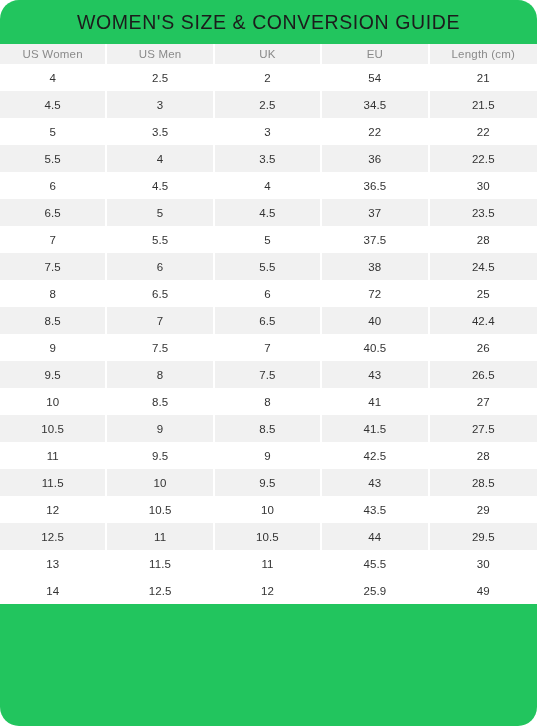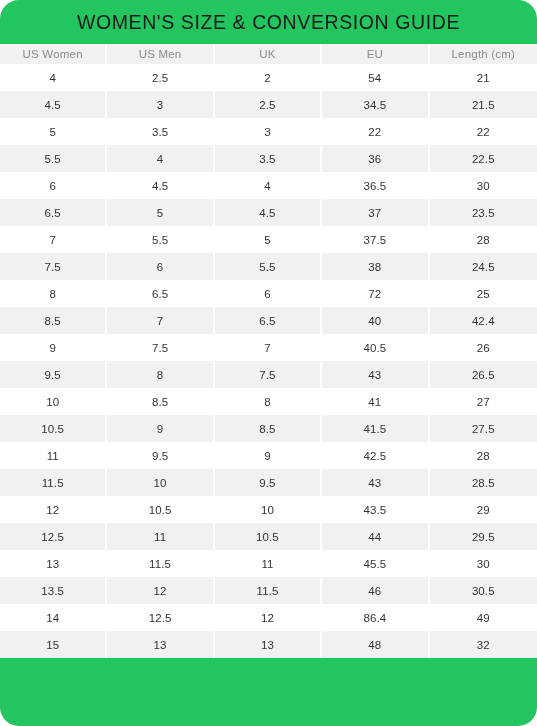--- a/index.html
+++ b/index.html
@@ -224,37 +224,23 @@
           <td>44</td>
           <td>29.5</td>
         </tr>
         <tr>
           <td>13</td>
           <td>11.5</td>
           <td>11</td>
           <td>45.5</td>
           <td>30</td>
         </tr>
-        <tr class="shaded">
-          <td>13.5</td>
-          <td>12</td>
-          <td>11.5</td>
-          <td>46</td>
-          <td>30.5</td>
-        </tr>
         <tr>
           <td>14</td>
           <td>12.5</td>
           <td>12</td>
-          <td>86.4</td>
+          <td>25.9</td>
           <td>49</td>
-        </tr>
-        <tr class="shaded">
-          <td>15</td>
-          <td>13</td>
-          <td>13</td>
-          <td>48</td>
-          <td>32</td>
         </tr>
       </tbody>
   </table>
 
 </div>
 
 </body></html>

